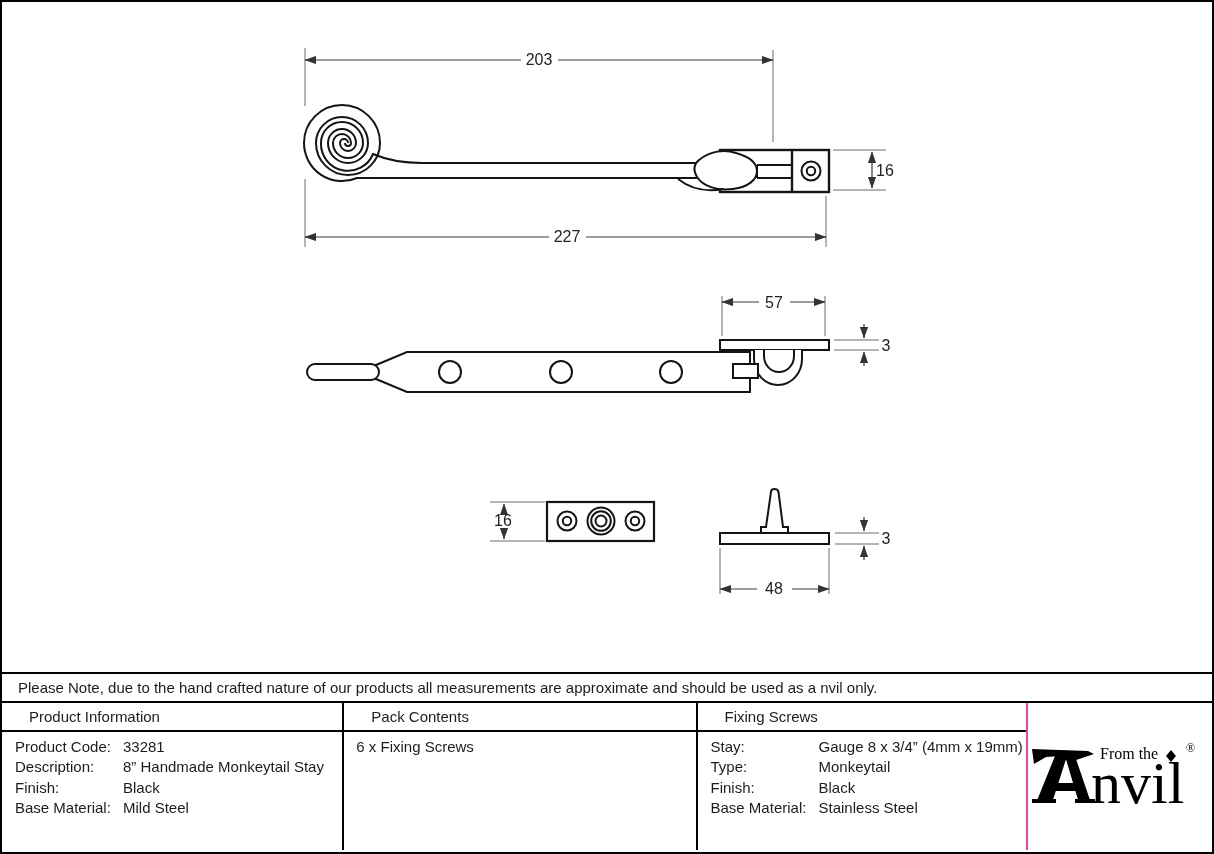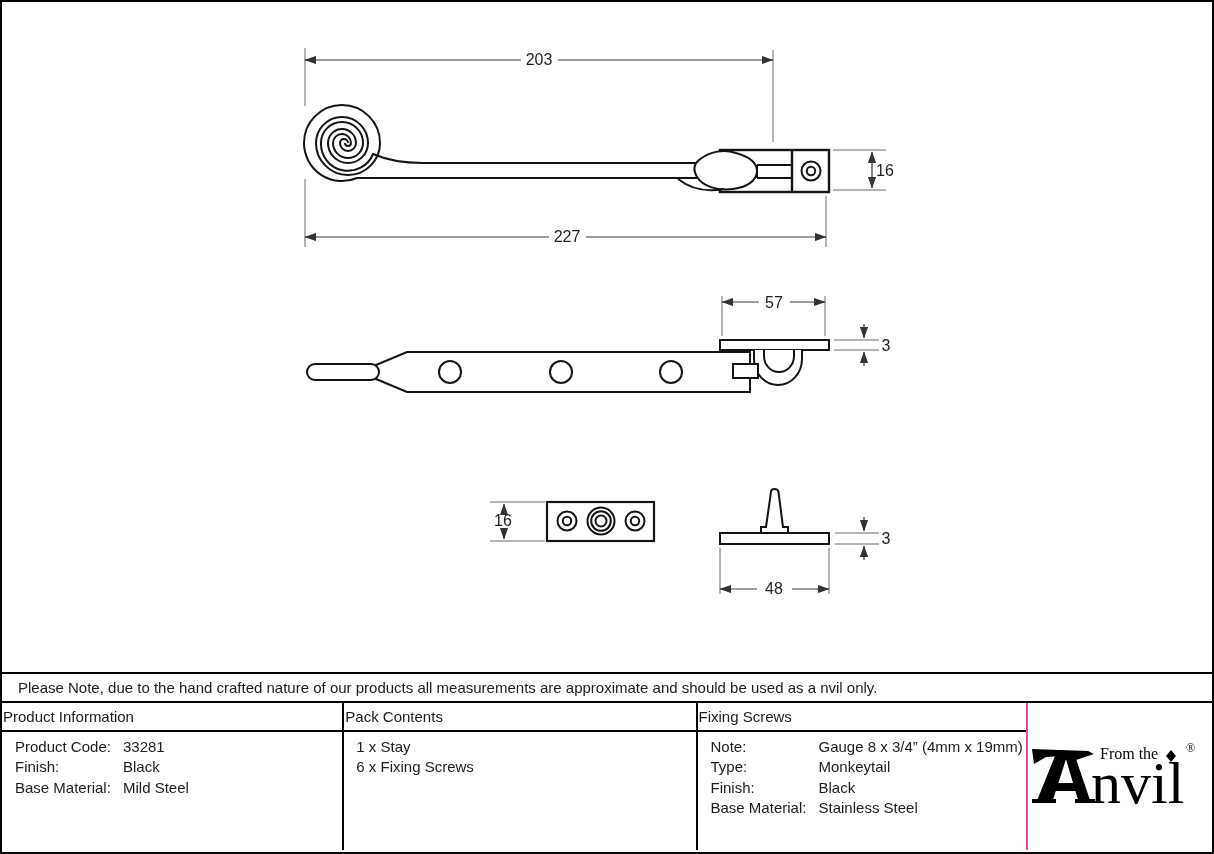--- a/index.html
+++ b/index.html
@@ -20,21 +20,21 @@
     font-size:15px;
   }
   .spec-table{display:flex;height:147px;}
   .col{box-sizing:border-box;}
   .col-product{width:347px;border-right:2px solid #000;}
   .col-pack{width:358px;border-right:2px solid #000;}
   .col-fixing{width:335px;border-right:2px solid #ec4899;}
   .col-logo{flex:1;display:flex;align-items:center;justify-content:flex-end;}
   .col-header{
     height:27px;border-bottom:2px solid #000;
-    display:flex;align-items:center;padding-left:1px;
+    display:flex;align-items:center;padding-left:27px;
     font-size:15px;
   }
   .col-body{padding-top:4px;font-size:15px;}
   .kv-row{display:flex;height:20.5px;align-items:center;padding-left:13px;}
   .kv-row .k{width:108px;flex:none;}
   .list-row{display:flex;height:20.5px;align-items:center;padding-left:12px;}
   .logo-wrap{width:184px;height:76px;}
 </style>
 </head>
 <body>
@@ -173,43 +173,46 @@
 <div class="spec-table">
 
   <div class="col col-product">
     <div class="col-header">Product Information</div>
     <div class="col-body">
       <div class="kv-row">
         <span class="k">Product Code:</span>
         <span class="v">33281</span>
       </div>
       <div class="kv-row">
+        <span class="k">Description:</span>
+        <span class="v">8” Handmade Monkeytail Stay</span>
+      </div>
+      <div class="kv-row">
         <span class="k">Finish:</span>
         <span class="v">Black</span>
       </div>
       <div class="kv-row">
         <span class="k">Base Material:</span>
         <span class="v">Mild Steel</span>
       </div>
     </div>
   </div>
 
   <div class="col col-pack">
     <div class="col-header">Pack Contents</div>
     <div class="col-body">
-      <div class="list-row">1 x Stay</div>
       <div class="list-row">6 x Fixing Screws</div>
     </div>
   </div>
 
   <div class="col col-fixing">
     <div class="col-header">Fixing Screws</div>
     <div class="col-body">
       <div class="kv-row">
-        <span class="k">Note:</span>
+        <span class="k">Stay:</span>
         <span class="v">Gauge 8 x 3/4” (4mm x 19mm)</span>
       </div>
       <div class="kv-row">
         <span class="k">Type:</span>
         <span class="v">Monkeytail</span>
       </div>
       <div class="kv-row">
         <span class="k">Finish:</span>
         <span class="v">Black</span>
       </div>

